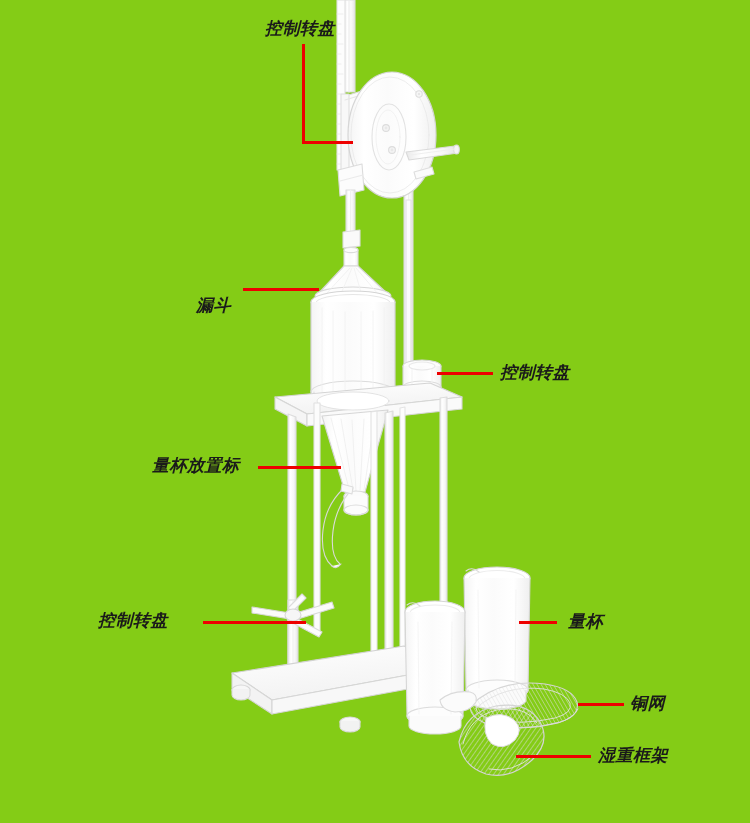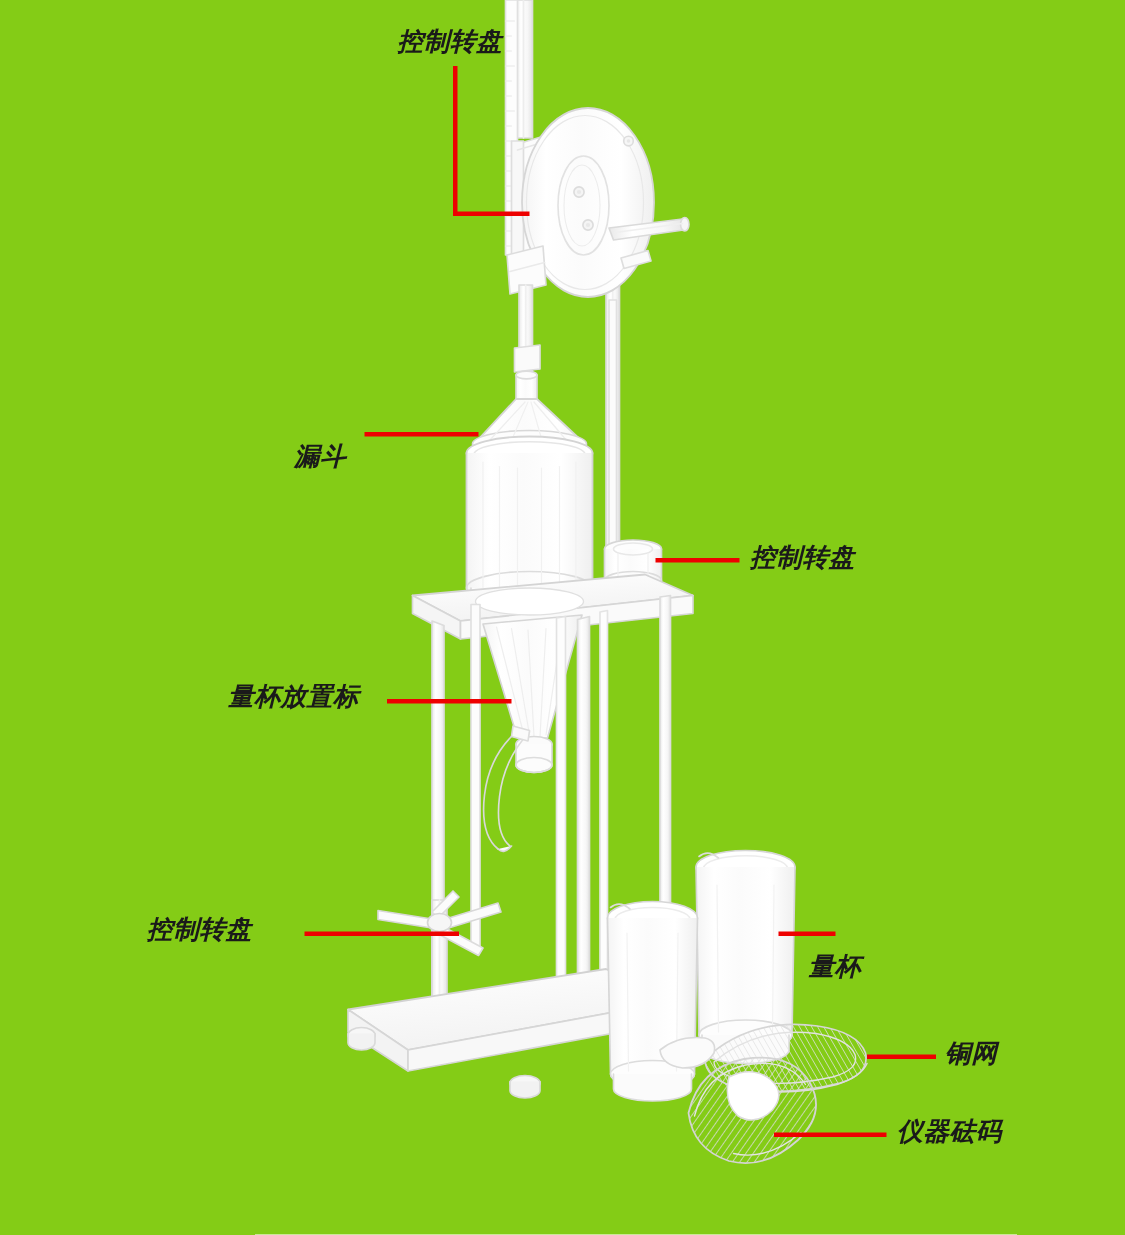--- a/index.html
+++ b/index.html
@@ -320,22 +320,22 @@
 
   <div class="callout" style="left:500px; top:362px;">控制转盘</div>
   <div class="leader h" style="left:437px; top:372px; width:56px;"></div>
 
   <div class="callout" style="left:152px; top:455px;">量杯放置标</div>
   <div class="leader h" style="left:258px; top:466px; width:83px;"></div>
 
   <div class="callout" style="left:98px; top:610px;">控制转盘</div>
   <div class="leader h" style="left:203px; top:621px; width:103px;"></div>
 
-  <div class="callout" style="left:539px; top:611px;margin-top:24px;">量杯</div>
+  <div class="callout" style="left:568px; top:611px;">量杯</div>
   <div class="leader h" style="left:519px; top:621px; width:38px;"></div>
 
   <div class="callout" style="left:630px; top:693px;text-align:right;">铜网</div>
   <div class="leader h" style="left:578px; top:703px; width:46px;"></div>
 
-  <div class="callout" style="left:598px; top:745px;">仪器砝码</div>
+  <div class="callout" style="left:598px; top:745px;">湿重框架</div>
   <div class="leader h" style="left:516px; top:755px; width:75px;"></div>
 
 </div>
 
 </body></html>

